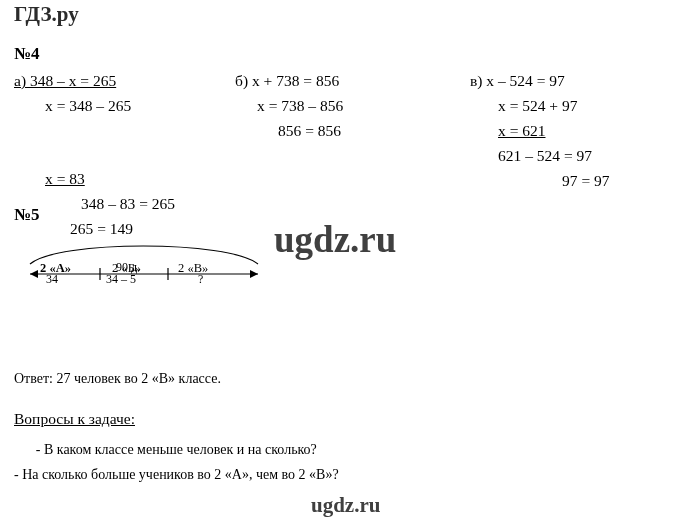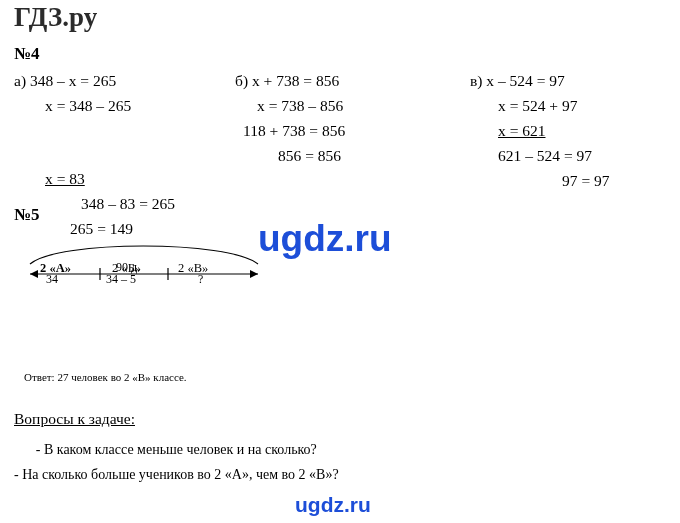--- a/index.html
+++ b/index.html
@@ -19,32 +19,33 @@
     position: relative;
     width: 680px;
     height: 523px;
   }
   
   .logo-top {
     position: absolute;
     left: 14px;
     top: 2px;
     font-family: "Liberation Serif", serif;
-    font-size: 27px;
+    font-size: 21px;
     font-weight: bold;
     color: #2b2b2b;
     letter-spacing: 0px;
   }
   
   .watermark {
     position: absolute;
-    font-family: Liberation Sans, sans-serif;
+    font-family: Liberation Serif, serif;
     font-weight: bold;
-    color: #1d4ed8;
-    white-space: nowrap;
+    color: #404040;
+    white-space: nowrap;
+    margin-left: 16px;
   }
   .watermark.mid {
     left: 258px;
     top: 218px;
     font-size: 37px;
   }
   .watermark.bottom {
     left: 295px;
     top: 493px;
     font-size: 21px;
@@ -63,21 +64,21 @@
     position: absolute;
     font-size: 15.5px;
     line-height: 25px;
     white-space: nowrap;
   }
   .col .ln { display: block; }
   .underline { text-decoration: underline; }
 
   
   #col-a { left: 14px; top: 68px; width: 210px; }
-  #col-a .l0 { padding-left: 0px; }
+  #col-a .l0 { padding-left: 0px; text-decoration: underline; }
   #col-a .l1 { padding-left: 31px; }
   #col-a .l2 { padding-left: 31px; margin-top: 48px; }
   #col-a .l3 { padding-left: 18px; text-align: center; }
   #col-a .l4 { padding-left: 56px; }
 
   
   #col-b { left: 235px; top: 68px; width: 215px; }
   #col-b .l0 { padding-left: 0px; }
   #col-b .l1 { padding-left: 22px; }
   #col-b .l2 { padding-left: 22px; }
@@ -132,23 +133,23 @@
     left: 14px;
     top: 296px;
     font-size: 15.5px;
     line-height: 24px;
     white-space: nowrap;
   }
   .solution .ln { display: block; padding-left: 28px; }
 
   .answer {
     position: absolute;
-    left: 24px;
+    left: 14px;
     top: 371px;
-    font-size: 11px;
+    font-size: 14px;
     white-space: nowrap;
   }
 
   .questions-title {
     position: absolute;
     left: 14px;
     top: 410px;
     font-size: 15.5px;
     text-decoration: underline;
     white-space: nowrap;
@@ -177,21 +178,20 @@
     <span class="ln l0">а)  348 – х = 265</span>
     <span class="ln l1">х = 348 – 265</span>
     <span class="ln l2 underline">х = 83</span>
     <span class="ln l3">348 – 83 = 265</span>
     <span class="ln l4">265 = 149</span>
   </div>
 
   <div class="col" id="col-b">
     <span class="ln l0">б) х + 738 = 856</span>
     <span class="ln l1">х = 738 – 856</span>
-    <span class="ln l3">118 + 738 = 856</span>
     <span class="ln l4">856 = 856</span>
   </div>
 
   <div class="col" id="col-v">
     <span class="ln l0">в)  х – 524 = 97</span>
     <span class="ln l1">х = 524 + 97</span>
     <span class="ln l2 underline">х = 621</span>
     <span class="ln l3">621 – 524 = 97</span>
     <span class="ln l4">97 = 97</span>
   </div>

